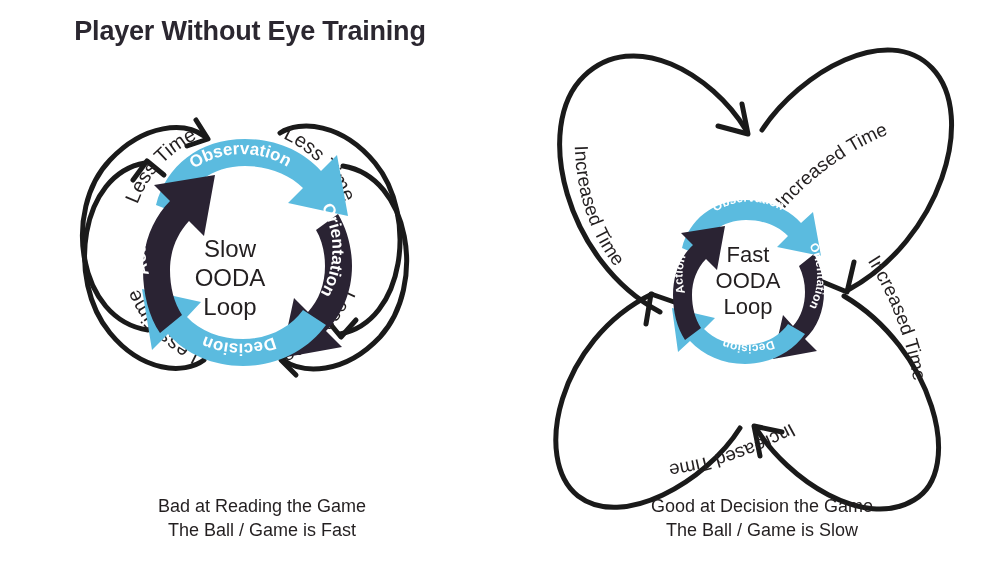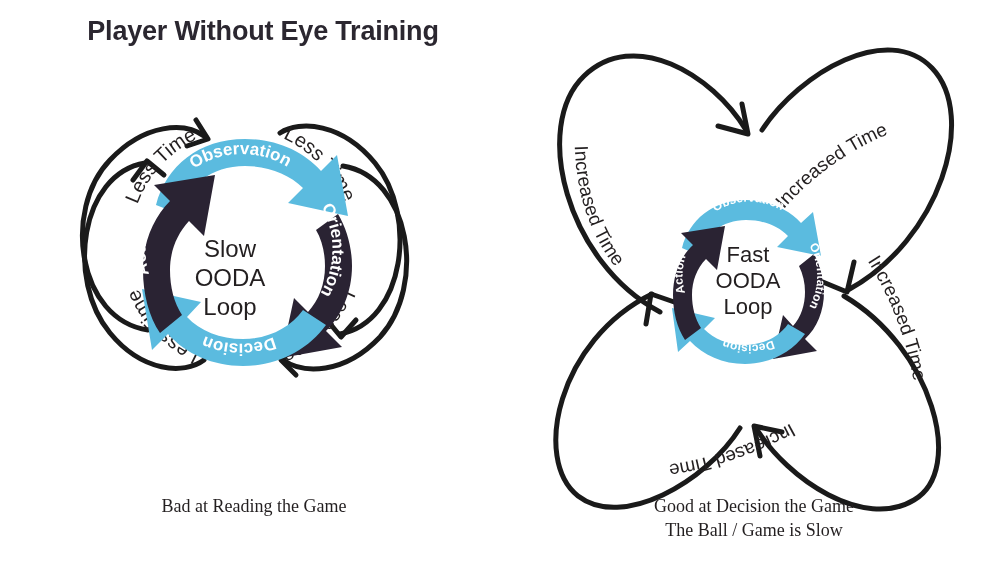--- a/index.html
+++ b/index.html
@@ -32,31 +32,29 @@
     position: absolute;
     top: 16px;
     left: 0;
     width: 100%;
     text-align: center;
     font-size: 27px;
     font-weight: bold;
     letter-spacing: -0.2px;
     color: #2b2730;
     white-space: nowrap;
-    padding-left: 13px;
   }
   .panel-caption {
     position: absolute;
-    left: 4px;
+    left: 12px;
     width: 100%;
     text-align: center;
     font-size: 18px;
     line-height: 24px;
     color: #231f20;
-    font-family: Liberation Serif, serif;
   }
   #caption-left  { top: 494px; }
   #caption-right { top: 494px; }
   .caption-line { display: block; }
 
   .diagram-svg {
     position: absolute;
     left: 0;
     top: 0;
     width: 500px;
@@ -175,20 +173,21 @@
 
       <g>
         <text class="center-text" x="230" y="257" font-size="24">Slow</text>
         <text class="center-text" x="230" y="286" font-size="24">OODA</text>
         <text class="center-text" x="230" y="315" font-size="24">Loop</text>
       </g>
     </svg>
 
     <div class="panel-caption" id="caption-left">
       <span class="caption-line">Bad at Reading the Game</span>
+      <span class="caption-line">The Ball / Game is Fast</span>
     </div>
   </div>
 
   <div class="panel" id="panel-right">
 
 
     <svg class="diagram-svg" viewBox="0 0 500 571">
       <defs>
 
         <path id="R-arc-tl" d="M 78 98  C 64 190 96 262 150 300"></path>

